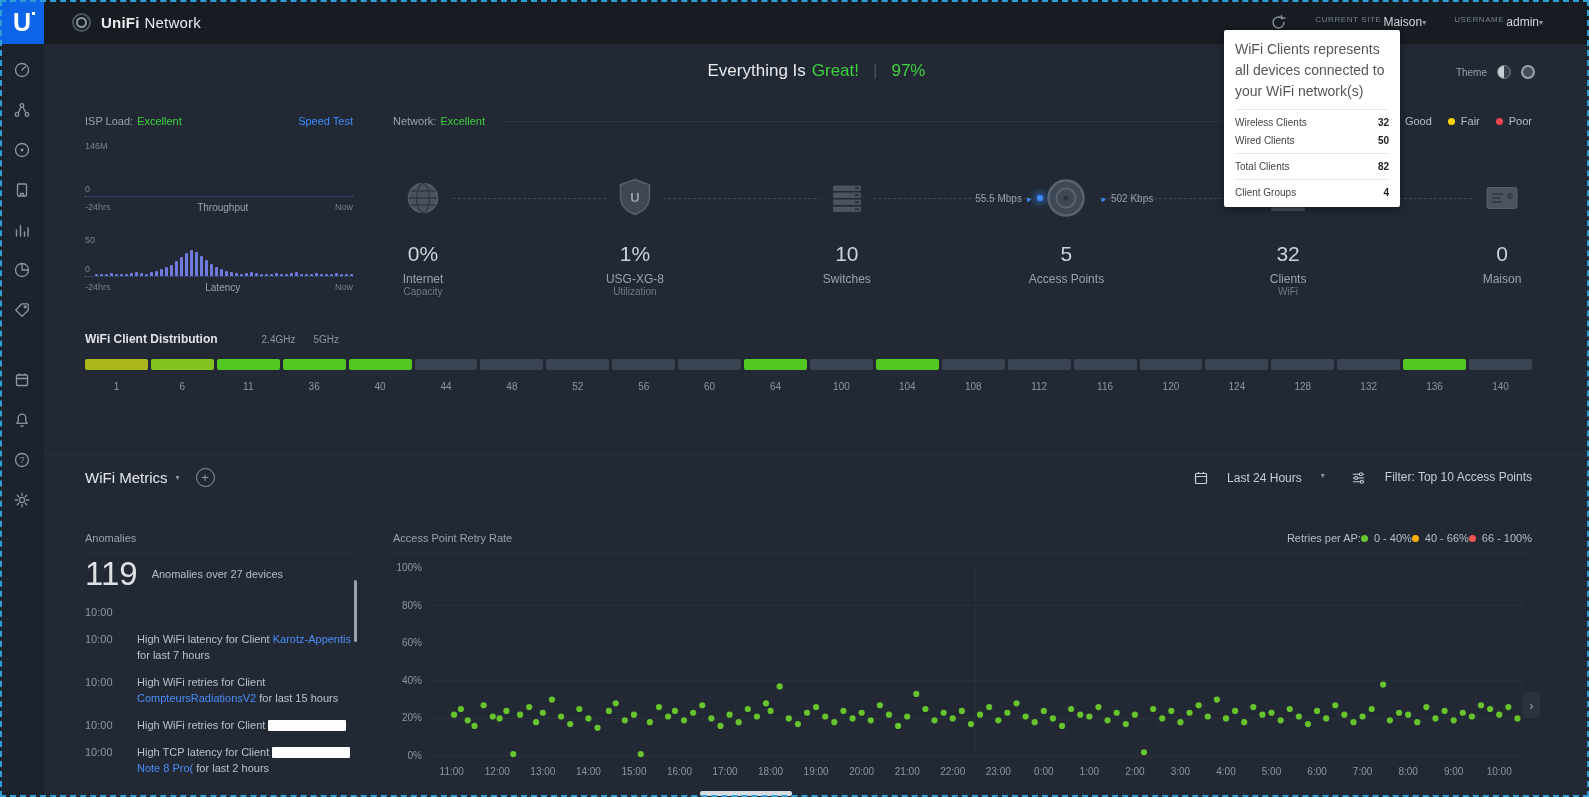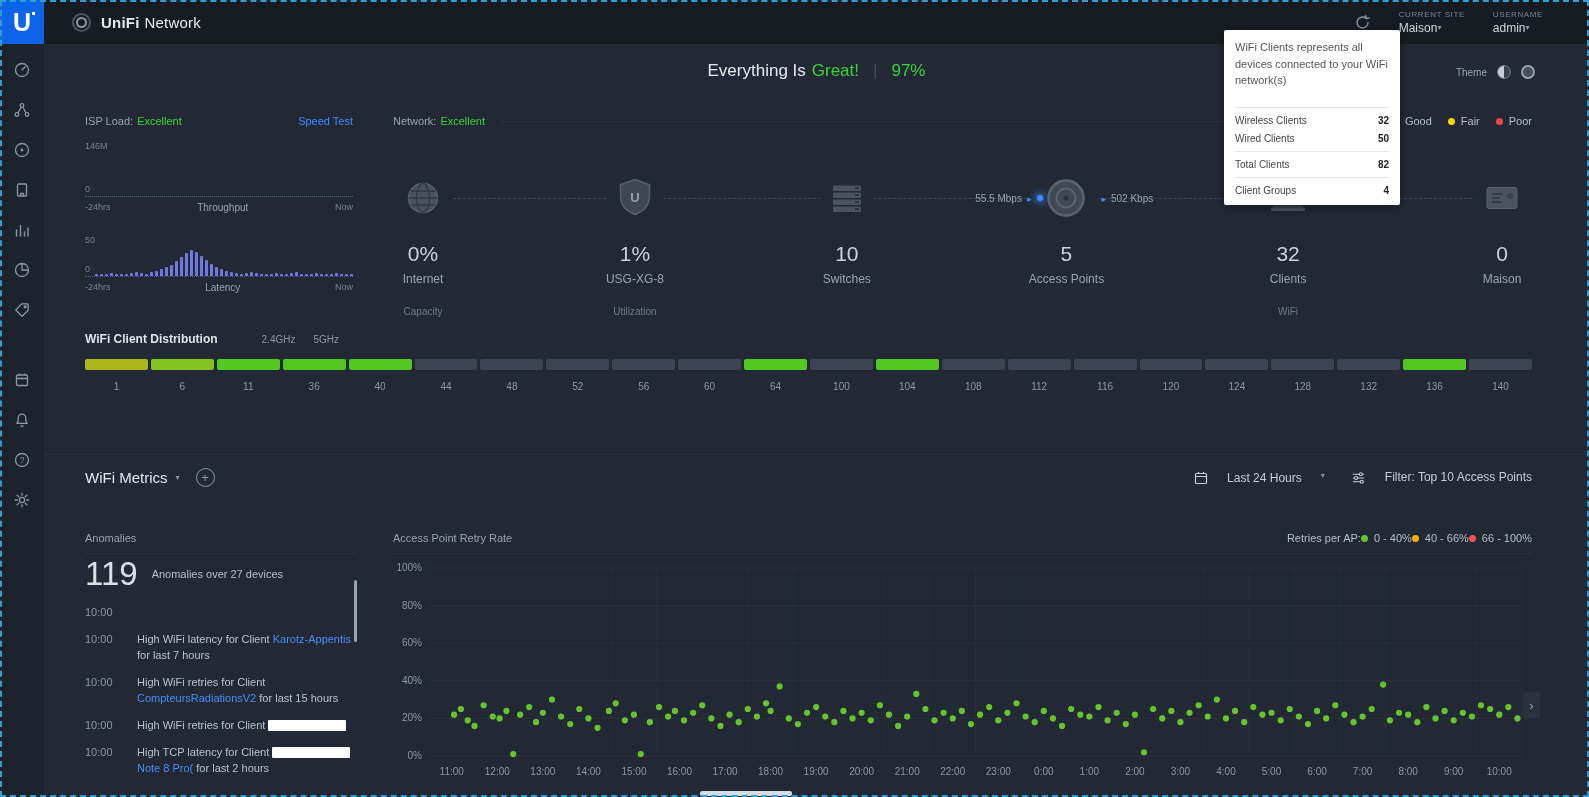--- a/index.html
+++ b/index.html
@@ -11,21 +11,21 @@
 .logo-sq{width:44px;height:44px;background:#0d64e8;display:flex;align-items:center;justify-content:center;flex:0 0 44px;cursor:pointer}
 .logo-u{color:#fff;font-size:25px;font-weight:700;position:relative;line-height:1}
 .logo-u::after{content:"";position:absolute;top:2px;right:-4px;width:3px;height:3px;background:#fff}
 .brand{display:flex;align-items:center;gap:10px;margin-left:28px}
 .brand-circle{width:19px;height:19px;border-radius:50%;border:2px solid #4b555f;display:flex;align-items:center;justify-content:center}
 .brand-circle::before{content:"";width:7px;height:7px;border-radius:50%;border:2px solid #8d97a1}
 .brand-text{font-size:15px;color:#e8ebee;letter-spacing:.2px}
 .brand-text .bp{font-weight:700;margin-right:5px}
 .topbar-right{margin-left:auto;display:flex;align-items:center;gap:28px;padding-right:46px}
 .refresh{color:#8d96a0;display:flex;cursor:pointer}
-.tb-group{display:flex;flex-direction:column;gap:2px;cursor:pointer}
+.tb-group{display:flex;flex-direction:row;gap:2px;cursor:pointer}
 .tb-label{font-size:8px;letter-spacing:.6px;color:#79828c;text-transform:uppercase}
 .tb-value{font-size:12px;color:#d2d7dc;display:flex;align-items:center;}
 .caret{font-size:8px;color:#8d96a0}
 
 .sidebar{position:absolute;top:44px;left:0;width:44px;bottom:0;background:#1d232c;display:flex;flex-direction:column;align-items:center;padding-top:6px;z-index:15}
 .side-item{width:44px;height:40px;display:flex;align-items:center;justify-content:center;color:#8d97a1;cursor:pointer}
 .side-gap{height:30px}
 
 .main{position:absolute;top:44px;left:44px;right:0;bottom:0;background:#222935}
 .status-line{position:absolute;top:17px;left:0;width:100%;text-align:center;font-size:17px;color:#e6e9ec}
@@ -60,21 +60,21 @@
 .net-legend{display:flex;gap:16px;align-items:center}
 .legend-item{display:flex;align-items:center;gap:6px;font-size:11px;color:#b6bec6}
 .dot{width:7px;height:7px;border-radius:50%}
 .net-diagram{position:relative;margin-top:40px;height:160px}
 .net-connector{position:absolute;top:31px;left:25px;right:25px;border-top:1px dashed #3e4856}
 .net-nodes{position:relative;display:flex;justify-content:space-between}
 .net-node{display:flex;flex-direction:column;align-items:center;min-width:60px;cursor:pointer}
 .net-icon-wrap{height:62px;display:flex;align-items:center;justify-content:center;position:relative;background:#222935;padding:0 10px}
 .net-stat{font-size:21px;color:#ccd2d8;margin-top:13px}
 .net-name{font-size:12px;color:#9aa3ad;margin-top:6px}
-.net-sub{font-size:10px;color:#707a84;margin-top:20px}
+.net-sub{font-size:10px;color:#707a84;margin-top:0}
 .rate{position:absolute;top:50%;transform:translateY(-50%);white-space:nowrap;font-size:10px;color:#99a2ac;display:flex;align-items:center;gap:5px}
 .rate-left{right:100%;margin-right:2px}
 .rate-right{left:100%;margin-left:2px}
 .rate-arrow{color:#3d8bfd;font-size:9px}
 .link-dot{position:absolute;left:4px;top:50%;transform:translateY(-50%);width:6px;height:6px;border-radius:50%;background:#3d8bfd;box-shadow:0 0 7px 2px rgba(61,139,253,.75)}
 
 .traffic{position:absolute;left:41px;right:57px;top:288px}
 .traffic-head{display:flex;align-items:baseline}
 .traffic-title{font-size:12px;color:#dfe3e7;font-weight:700}
 .traffic-bands{display:flex;gap:18px;margin-left:44px;font-size:10px;color:#8d96a0}
@@ -105,21 +105,21 @@
 .list-scrollbar{position:absolute;right:0;top:48px;width:3px;height:62px;background:#9aa3ad;border-radius:2px;cursor:pointer}
 
 .retry-panel{position:absolute;left:349px;right:57px;top:488px;bottom:4px}
 .retry-head{display:flex;align-items:center;padding-bottom:9px;border-bottom:1px solid #2b323d}
 .retry-title{font-size:11px;color:#99a2ac}
 .retry-legend{margin-left:auto;display:flex;align-items:flex-end;gap:0;font-size:11px;color:#b6bec6}
 #retry-svg{display:block;margin-top:4px}
 .chart-next{position:absolute;right:-8px;top:160px;width:17px;height:26px;background:#2b323e;border-radius:3px;color:#9aa3ad;display:flex;align-items:center;justify-content:center;font-size:13px;cursor:pointer}
 
 .tooltip-card{position:absolute;left:1224px;top:30px;width:176px;background:#fff;border-radius:2px;box-shadow:0 2px 10px rgba(0,0,0,.45);z-index:60;padding:9px 11px;color:#333}
-.tt-desc{font-size:11px;line-height:1.5;color:#555;padding-bottom:18px;border-bottom:1px solid #e8e8e8}
+.tt-desc{font-size:14px;line-height:1.5;color:#555;padding-bottom:7px;border-bottom:1px solid #e8e8e8}
 .tt-row{display:flex;justify-content:space-between;font-size:10px;color:#444;padding-top:7px}
 .tt-val{font-weight:700;color:#222}
 .tt-sep{border-bottom:1px solid #e8e8e8;margin-top:7px}
 .h-scroll{position:absolute;left:700px;bottom:1px;width:92px;height:5px;background:#d9dcdf;border-radius:2px;z-index:150;cursor:pointer}
 svg{display:block}
 </style>
 </head>
 <body>
 
 <header class="topbar">

